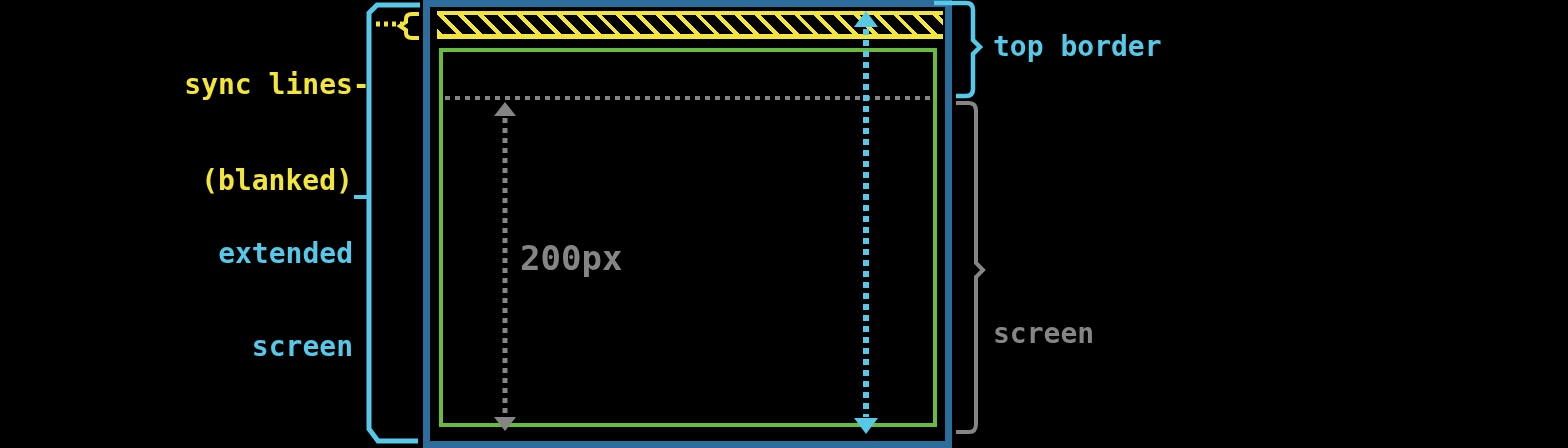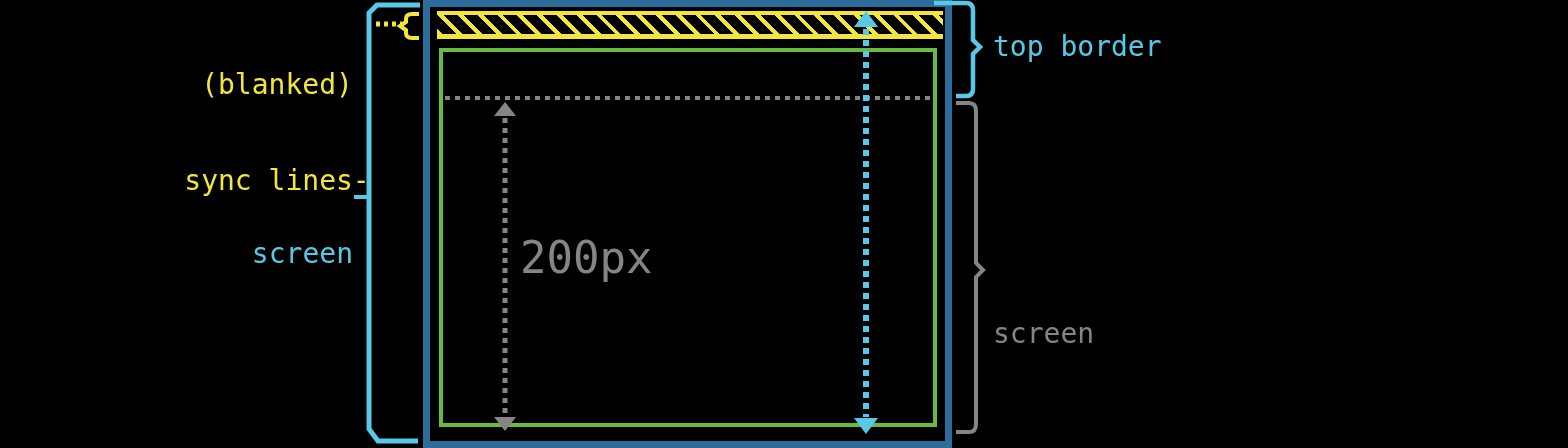--- a/index.html
+++ b/index.html
@@ -18,28 +18,28 @@
     left:437px;top:11px;width:506px;height:28px;box-sizing:border-box;
     border-top:4px solid #f2e63c;border-bottom:5px solid #f2e63c;
     background:repeating-linear-gradient(45deg,#f2e63c 0 4px,transparent 4px 14px);
   }
   
   .green-rect{
     left:439px;top:48px;width:498px;height:379px;box-sizing:border-box;
     border:4px solid #67bb3e;background:transparent;
   }
   svg.overlay{left:0;top:0;width:1568px;height:448px;}
-  .label{font-weight:normal;white-space:pre;}
+  .label{font-weight:bold;white-space:pre;}
   .lbl-sync{left:97px;top:5px;width:360px;text-align:center;
     color:#f2e63c;font-size:28px;line-height:32px;}
   .lbl-extended{left:97px;top:176px;width:256px;text-align:right;
     color:#58c8e8;font-size:28px;line-height:31px;}
   .lbl-topborder{left:993px;top:31px;color:#58c8e8;font-size:28px;line-height:32px;}
   .lbl-regular{left:993px;top:249px;color:#858585;font-size:28px;line-height:34px;}
-  .lbl-200px{left:520px;top:240px;color:#858585;font-size:44px;line-height:36px;}
+  .lbl-200px{left:520px;top:240px;color:#858585;font-size:34px;line-height:36px;}
 </style>
 </head>
 <body>
 
 <div class="canvas">
 
   <div class="abs screen"></div>
 
   <div class="abs sync-bar"></div>
 
@@ -68,25 +68,26 @@
     <line x1="376" y1="24" x2="402" y2="24" stroke="#f2e63c" stroke-width="5" stroke-dasharray="4 4"></line>
 
     <path d="M419,14 L412,14 Q406,14 406,19 L406,22 L400,26 L406,30 L406,33 Q406,38 412,38 L419,38" fill="none" stroke="#f2e63c" stroke-width="4"></path>
 
     <path d="M934,3 L966,3 Q973,3 973,10 L973,40 L980,47 L973,54 L973,89 Q973,96 966,96 L956,96" fill="none" stroke="#58c8e8" stroke-width="4.5"></path>
 
     <path d="M956,103 L969,103 Q976,103 976,111 L976,263 L983,270 L976,277 L976,424 Q976,432 969,432 L956,432" fill="none" stroke="#858585" stroke-width="4"></path>
   </svg>
 
   <div class="abs label lbl-sync">
+    <div>sync lines-</div>
     <div>(blanked)</div>
-    <div>sync lines-</div>
   </div>
 
   <div class="abs label lbl-extended">
+    <div>extended</div>
     <div>screen</div>
   </div>
 
   <div class="abs label lbl-topborder">top border</div>
 
   <div class="abs label lbl-regular">
     <div>screen</div>
   </div>
 
   <div class="abs label lbl-200px">200px</div>

